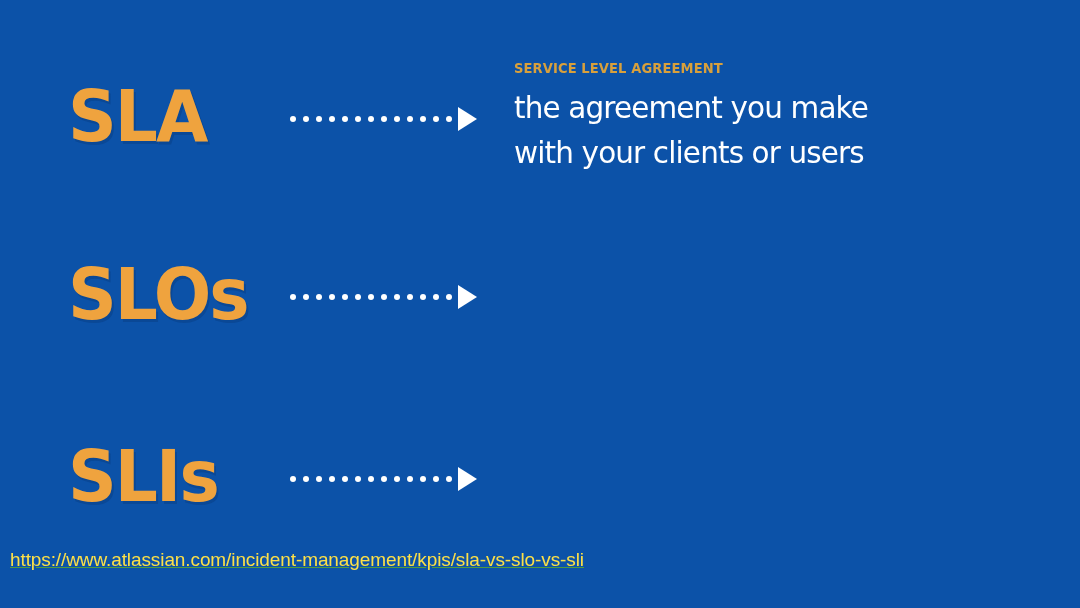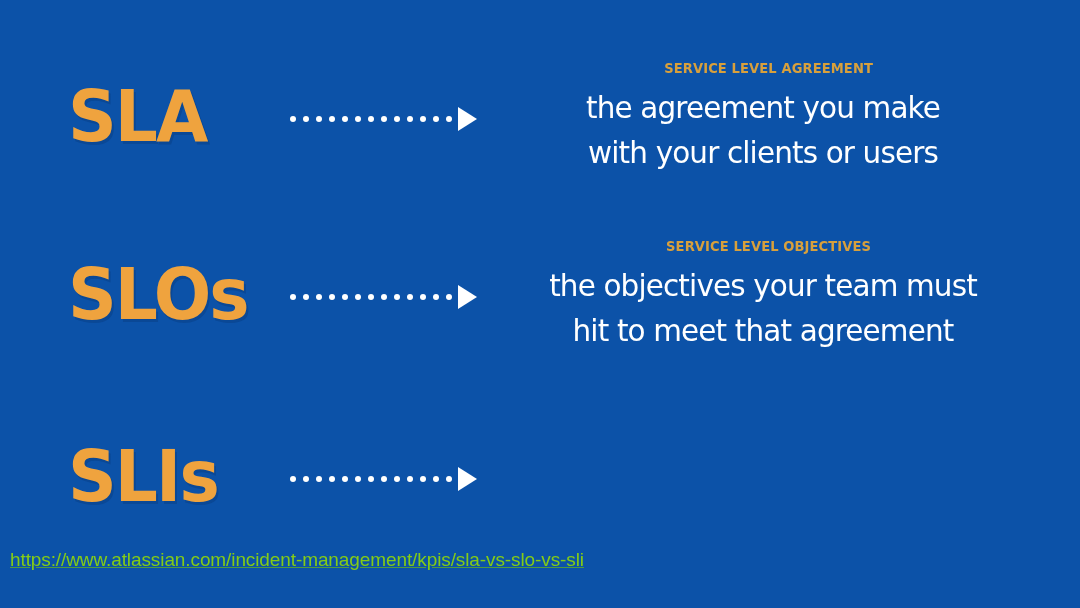--- a/index.html
+++ b/index.html
@@ -76,24 +76,23 @@
     width: 0;
     height: 0;
     border-top: 12px solid transparent;
     border-bottom: 12px solid transparent;
     border-left: 19px solid #FFFFFF;
   }
 
   
   .textcol {
     position: absolute;
-    left: 497px;
+    left: 514px;
     top: 0;
     width: 560px;
-    text-align: center;
   }
   .caption {
     font-family: "DejaVu Sans", sans-serif;
     font-weight: bold;
     font-size: 13.5px;
     letter-spacing: 0.1px;
     color: #D8A03C;
     white-space: nowrap;
     transform: scaleX(0.97);
     transform-origin: left center;
@@ -113,21 +112,21 @@
   .desc .line { display: block; }
 
   
   #source-url {
     position: absolute;
     left: 10px;
     top: 549px;
     font-family: "Liberation Sans", sans-serif;
     font-size: 19px;
     line-height: 22px;
-    color: #84cc16;
+    color: #fde047;
     text-decoration: underline;
     text-decoration-color: #4E9B3F;
     white-space: nowrap;
     letter-spacing: -0.1px;
   }
 </style>
 </head>
 <body>
 
 <div id="slide">
@@ -178,27 +177,20 @@
         <span class="dot"></span>
         <span class="dot"></span>
         <span class="dot"></span>
         <span class="dot"></span>
         <span class="dot"></span>
         <span class="dot"></span>
       </span>
       <span class="head"></span>
     </div>
 
-    <div class="textcol">
-      <div class="caption">SERVICE LEVEL OBJECTIVES</div>
-      <div class="desc">
-        <span class="line">the objectives your team must</span>
-        <span class="line">hit to meet that agreement</span>
-      </div>
-    </div>
   </div>
 
   <div class="row" id="row-2">
     <div class="acronym">SLIs</div>
 
     <div class="arrow">
       <span class="dots">
         <span class="dot"></span>
         <span class="dot"></span>
         <span class="dot"></span>

